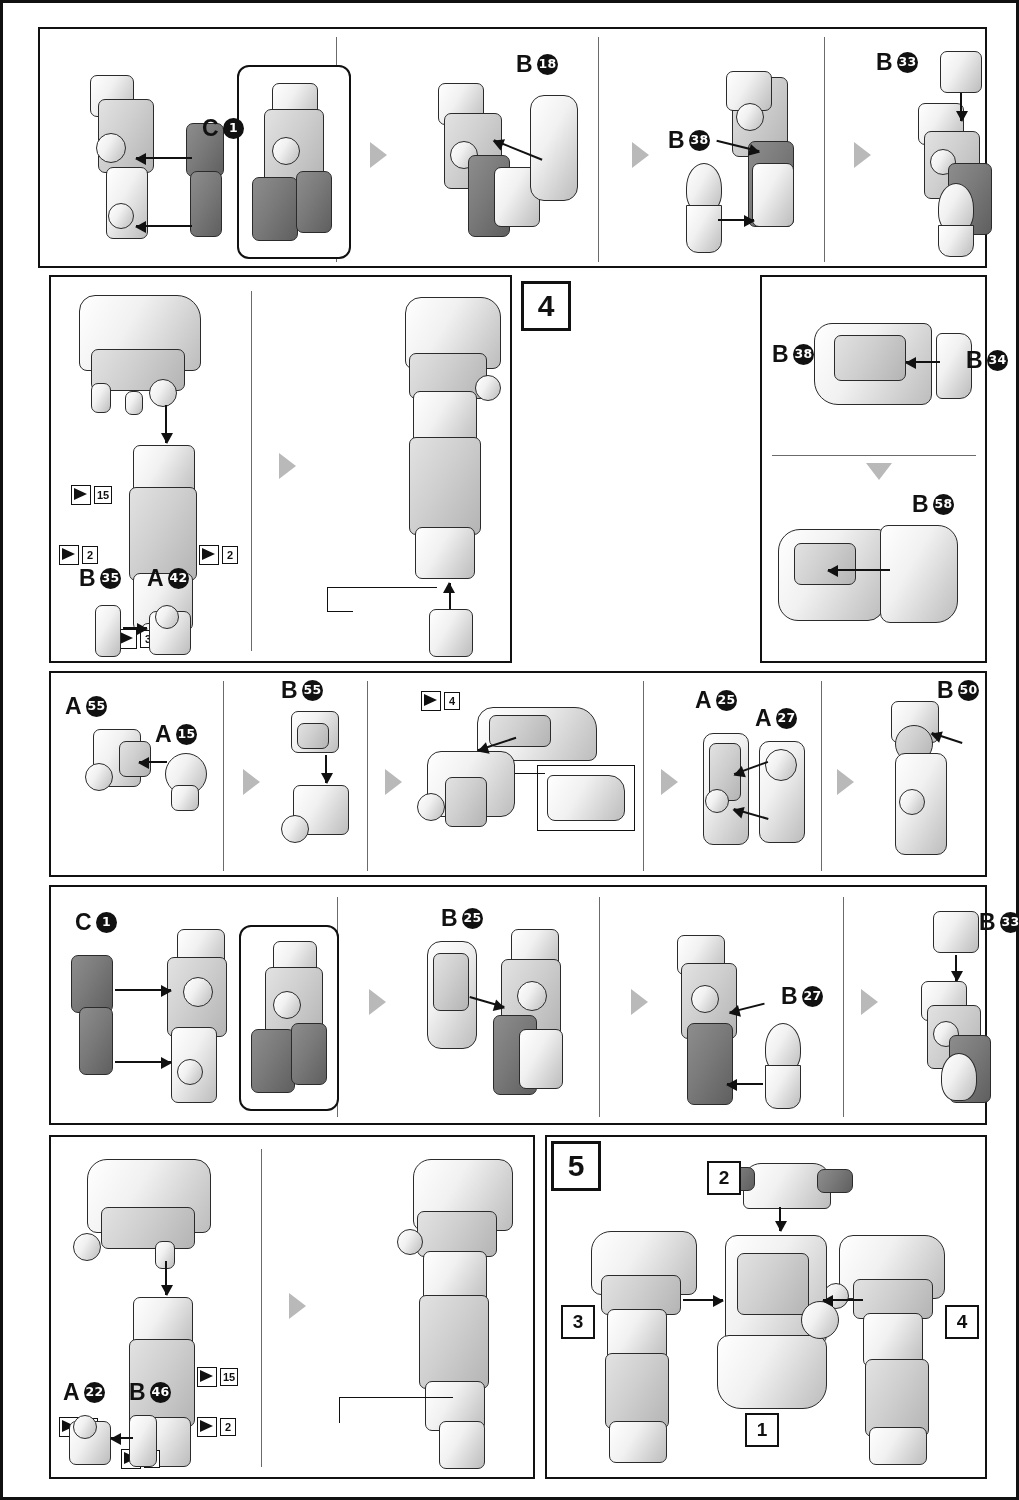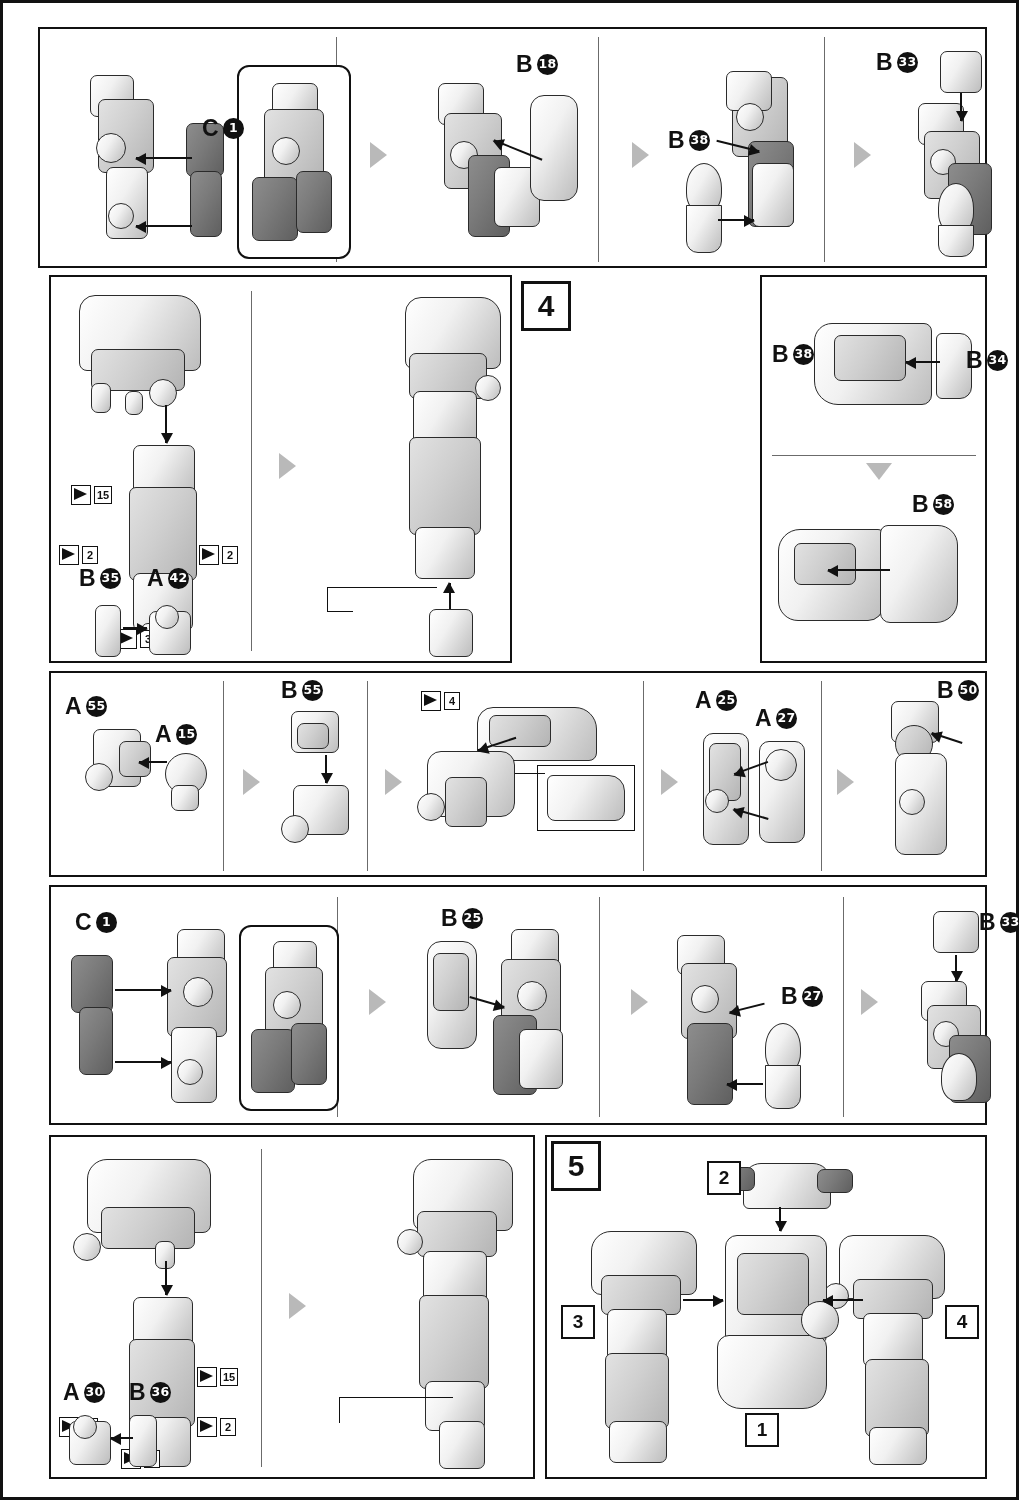--- a/index.html
+++ b/index.html
@@ -541,25 +541,25 @@
       <div class="lead" style="left:20px;top:248px;width:114px;"></div>
       <div class="lead v" style="left:20px;top:248px;height:26px;"></div>
 
       <div class="pc r" style="left:-250px;top:272px;width:40px;height:42px;"></div>
       <div class="pc rr" style="left:-246px;top:266px;width:22px;height:22px;"></div>
       <div class="pc r" style="left:-190px;top:266px;width:26px;height:50px;"></div>
       <div class="thin-arrow left" style="left:-208px;top:288px;width:22px;"></div>
 
       <div class="callout" style="left:-256px;top:232px;">
         <span class="runner">A</span>
-        <span class="num-badge">30</span>
+        <span class="num-badge">22</span>
       </div>
       <div class="callout" style="left:-190px;top:232px;">
         <span class="runner">B</span>
-        <span class="num-badge">36</span>
+        <span class="num-badge">46</span>
       </div>
     </div>
   </div>
 
   <div class="panel" style="left:542px;top:1132px;width:442px;height:344px;">
 
     <div class="art" style="left:10px;top:12px;width:420px;height:320px;">
 
       <div class="pc r" style="left:34px;top:82px;width:104px;height:62px;border-radius:20px 14px 8px 10px;"></div>
       <div class="pc mid r" style="left:44px;top:126px;width:78px;height:38px;"></div>

